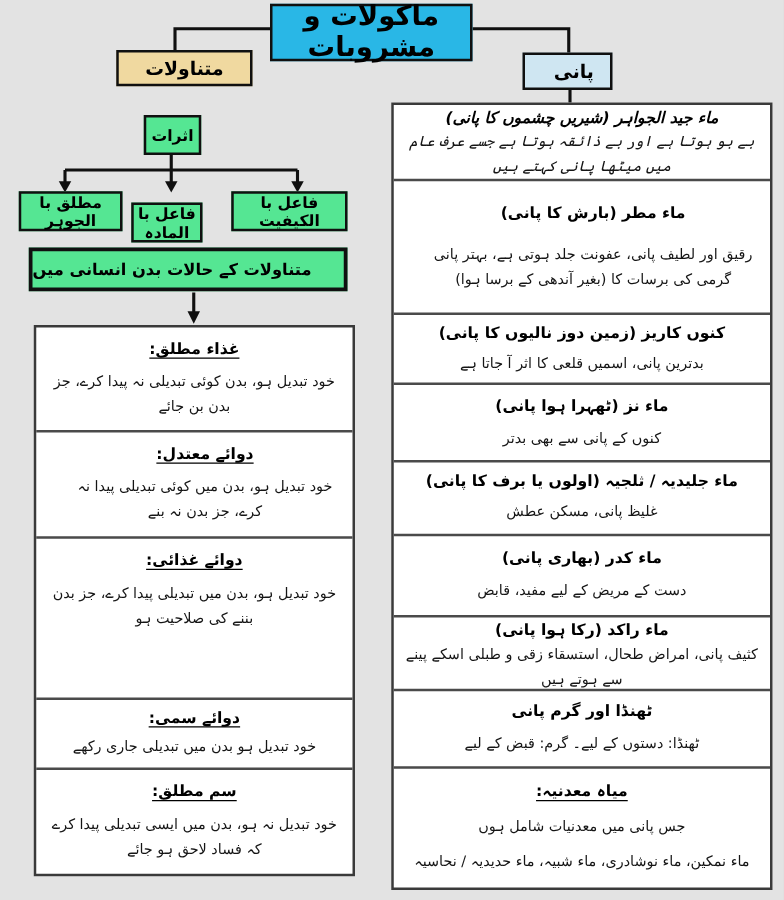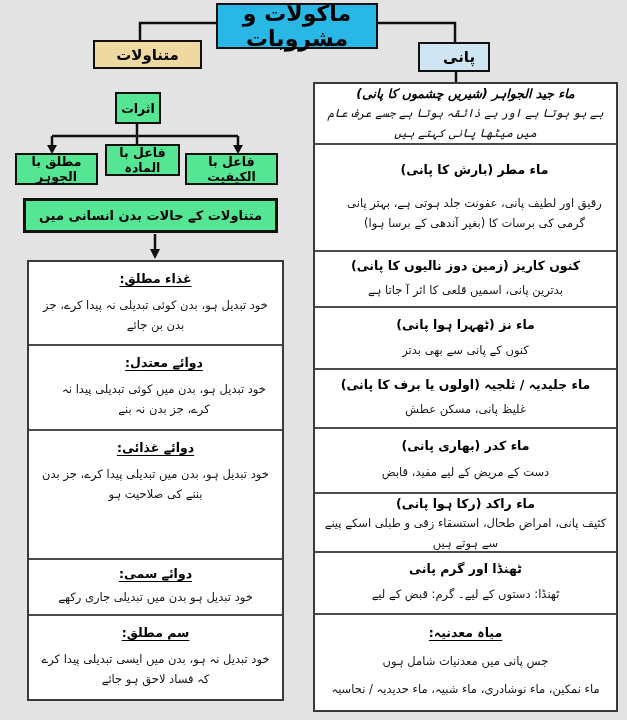--- a/index.html
+++ b/index.html
@@ -23,23 +23,23 @@
     font-weight:bold;color:#000;
     text-align:center;
     direction:rtl;
   }
   .node-root{left:216px;top:3px;width:162px;height:46px;background:#29b7e6;font-size:22px;}
   .node-left{left:93px;top:40px;width:109px;height:29px;background:#f0d9a0;font-size:15px;}
   .node-right{left:418px;top:42px;width:72px;height:30px;background:#cfe6f2;font-size:15px;padding-left:10px;}
   .node-green{background:#55e693;font-size:12.5px;}
   .node-asarat{left:115px;top:92px;width:46px;height:32px;}
   .node-eff1{left:185px;top:153px;width:93px;height:32px;}
-  .node-eff2{left:105px;top:144px;width:75px;height:32px;text-align:center;}
+  .node-eff2{left:105px;top:162px;width:57px;height:32px;text-align:center;}
   .node-eff3{left:15px;top:153px;width:83px;height:32px;}
-  .node-bar{left:23px;top:198px;width:255px;height:35px;border-width:3px;font-size:13px;}
+  .node-bar{left:23px;top:198px;width:255px;height:35px;border-width:3px;font-size:13px;justify-content:flex-end;}
   .panel{
     position:absolute;z-index:2;
     box-sizing:border-box;
     background:#ffffff;
     border:2px solid #3a3a3a;
     display:flex;flex-direction:column;
   }
   .panel-left{left:27px;top:260px;width:257px;height:441px;}
   .panel-right{left:313px;top:82px;width:305px;height:630px;}
   .section{

